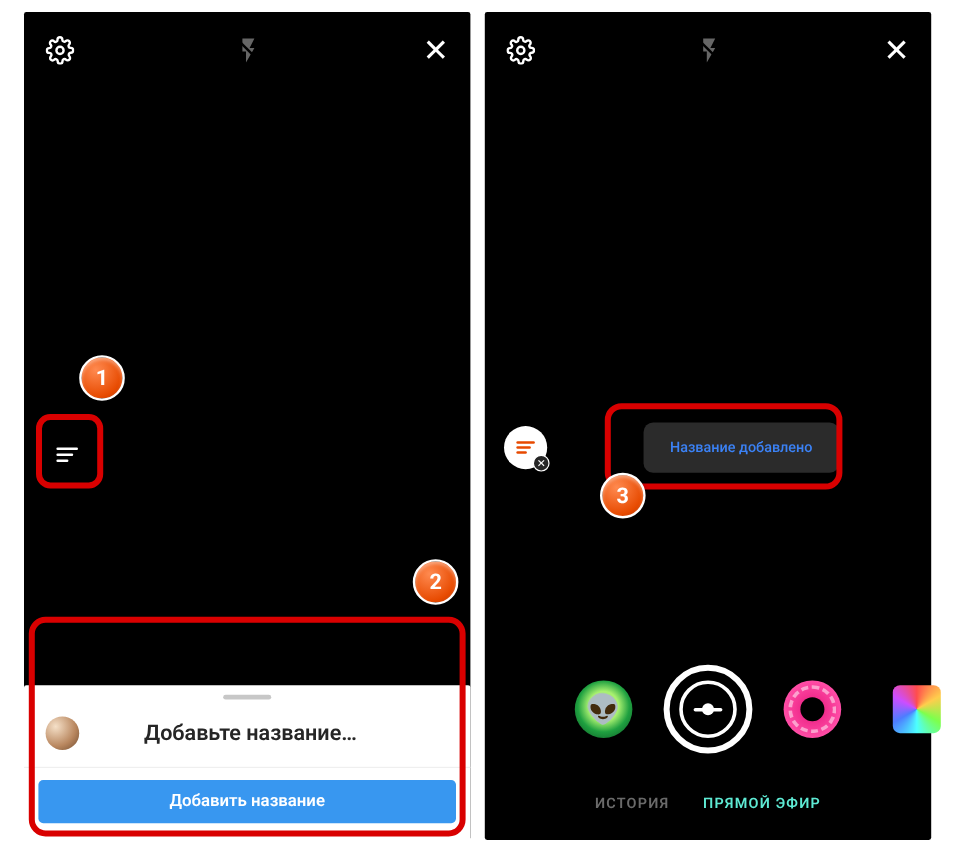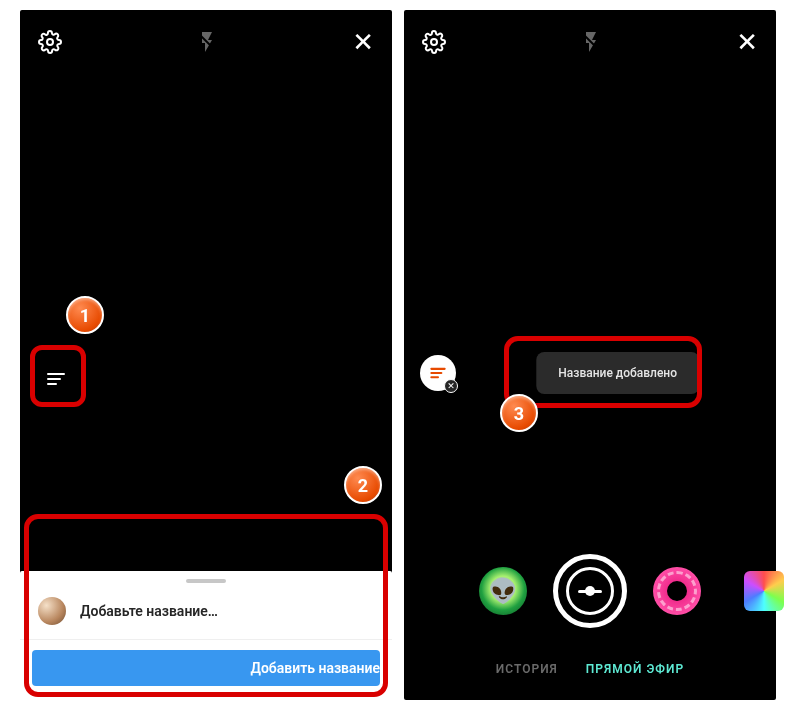--- a/index.html
+++ b/index.html
@@ -84,36 +84,37 @@
       border-bottom: 1px solid #efefef;
     }
     .avatar {
       width: 28px;
       height: 28px;
       border-radius: 50%;
       background: radial-gradient(circle at 30% 30%, #f5e0c8, #b8865e 60%, #6d4a2e);
       flex-shrink: 0;
     }
     .sheet-title {
-      font-size: 14px;
+      font-size: 18px;
       font-weight: 600;
       color: #262626;
+      margin-left: 40px;
     }
     .sheet-body {
       padding: 16px 18px 14px;
     }
     .sheet-desc {
       font-size: 13px;
       color: #b8b8b8;
     }
     .sheet-button {
       margin: 10px 12px 14px;
       background: #3897f0;
       color: #fff;
-      text-align: right;
+      text-align: center;
       padding: 10px 0;
       font-size: 14px;
       font-weight: 600;
       border-radius: 4px;
     }
     
     .red-highlight-2 {
       position: absolute;
       left: 4px;
       right: 4px;
@@ -153,21 +154,21 @@
       justify-content: center;
       border: 1.5px solid #fff;
     }
     
     .toast {
       position: absolute;
       left: 50%;
       top: 342px;
       transform: translateX(-33%);
       background: #2b2b2b;
-      color: #e5e5e5;
+      color: #3b82f6;
       padding: 14px 22px;
       border-radius: 8px;
       font-size: 12px;
       font-weight: 500;
       white-space: nowrap;
     }
     
     .red-highlight-3 {
       position: absolute;
       left: 100px;

